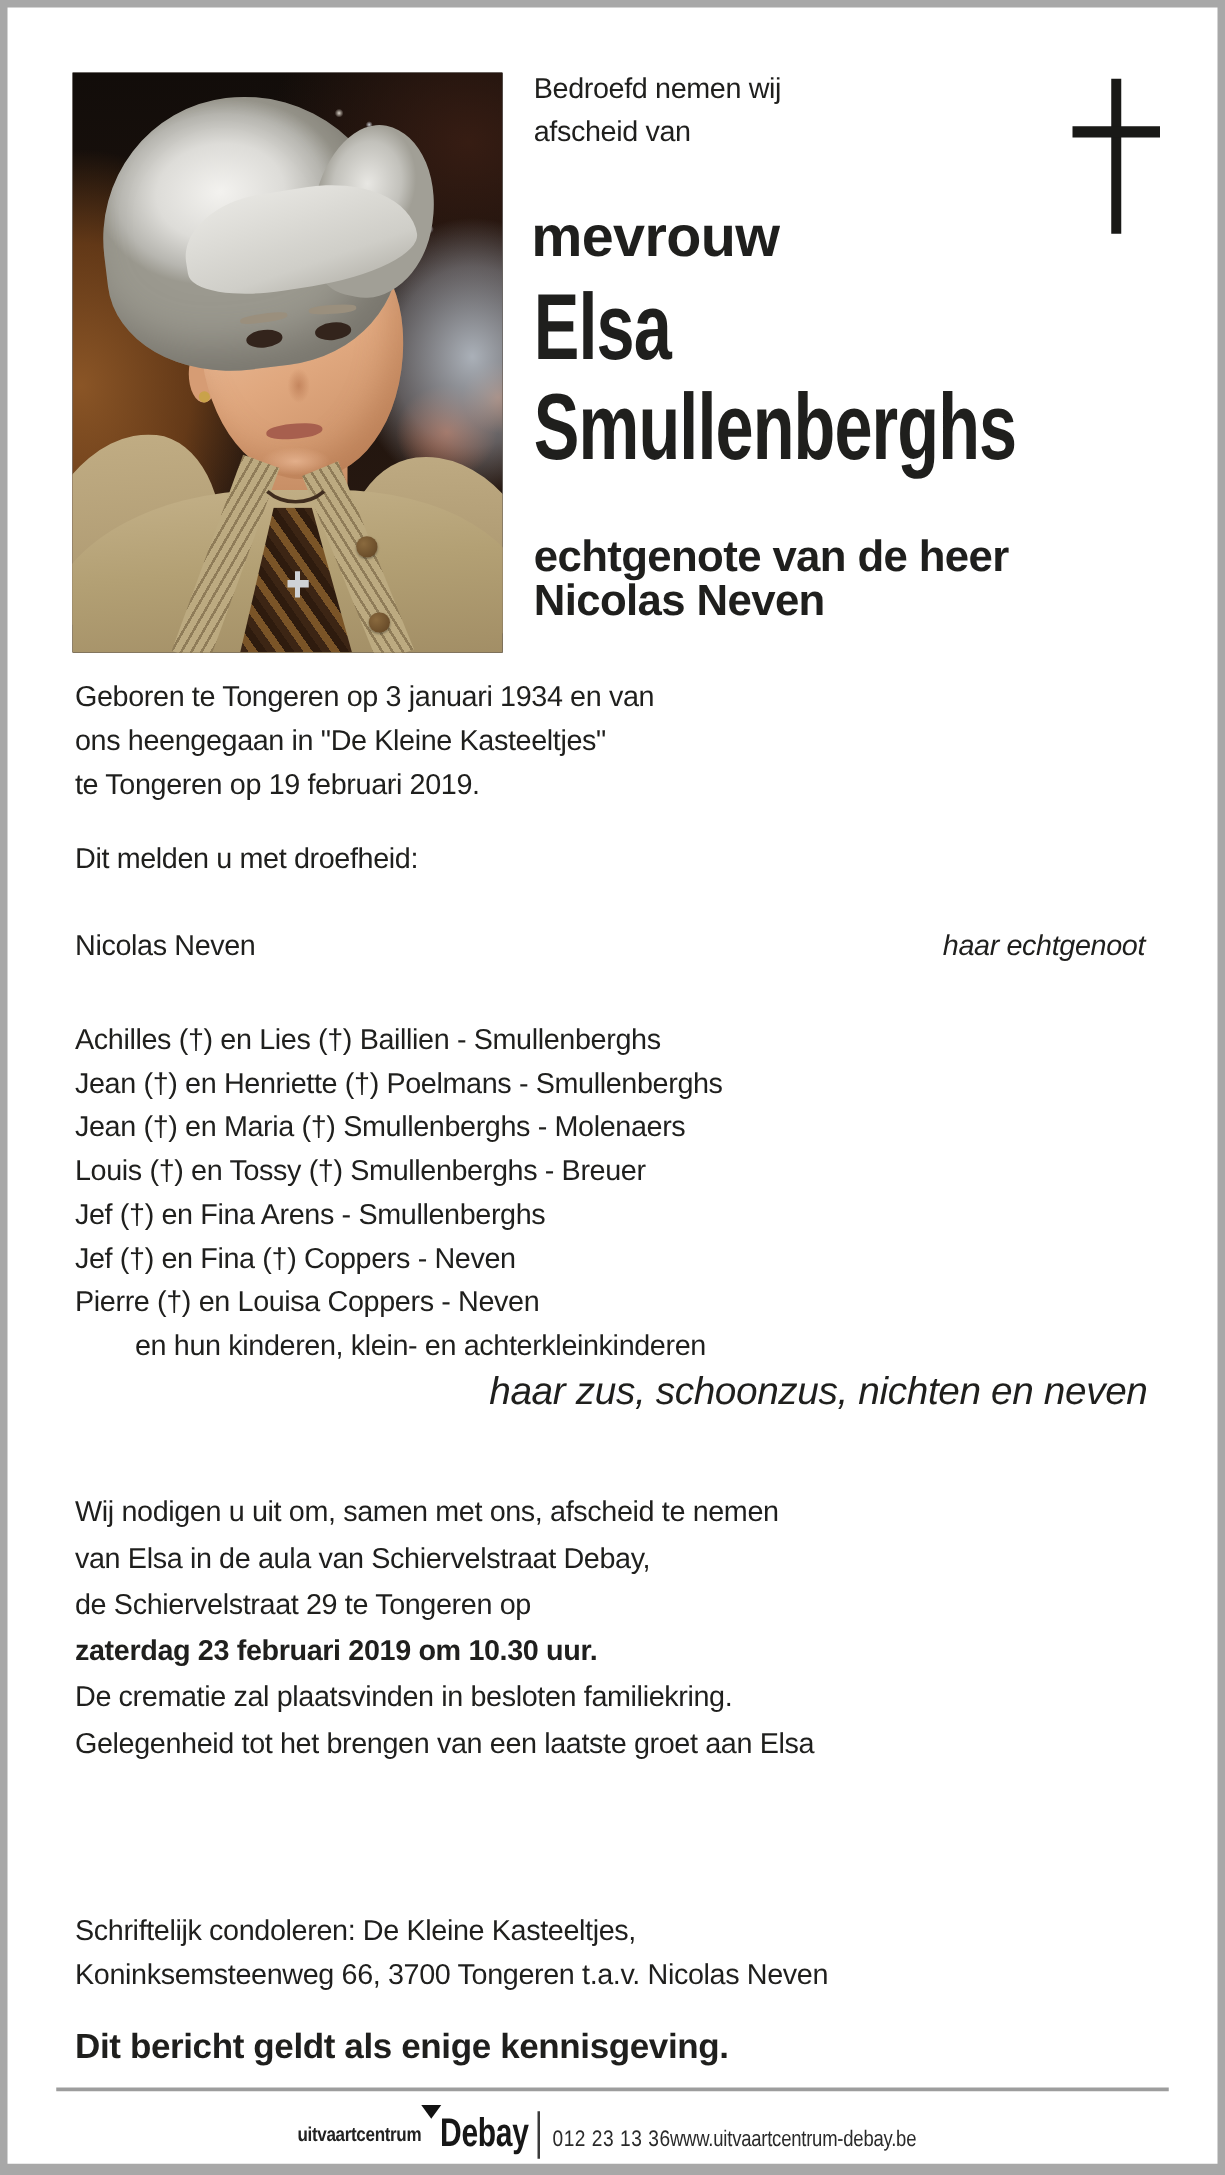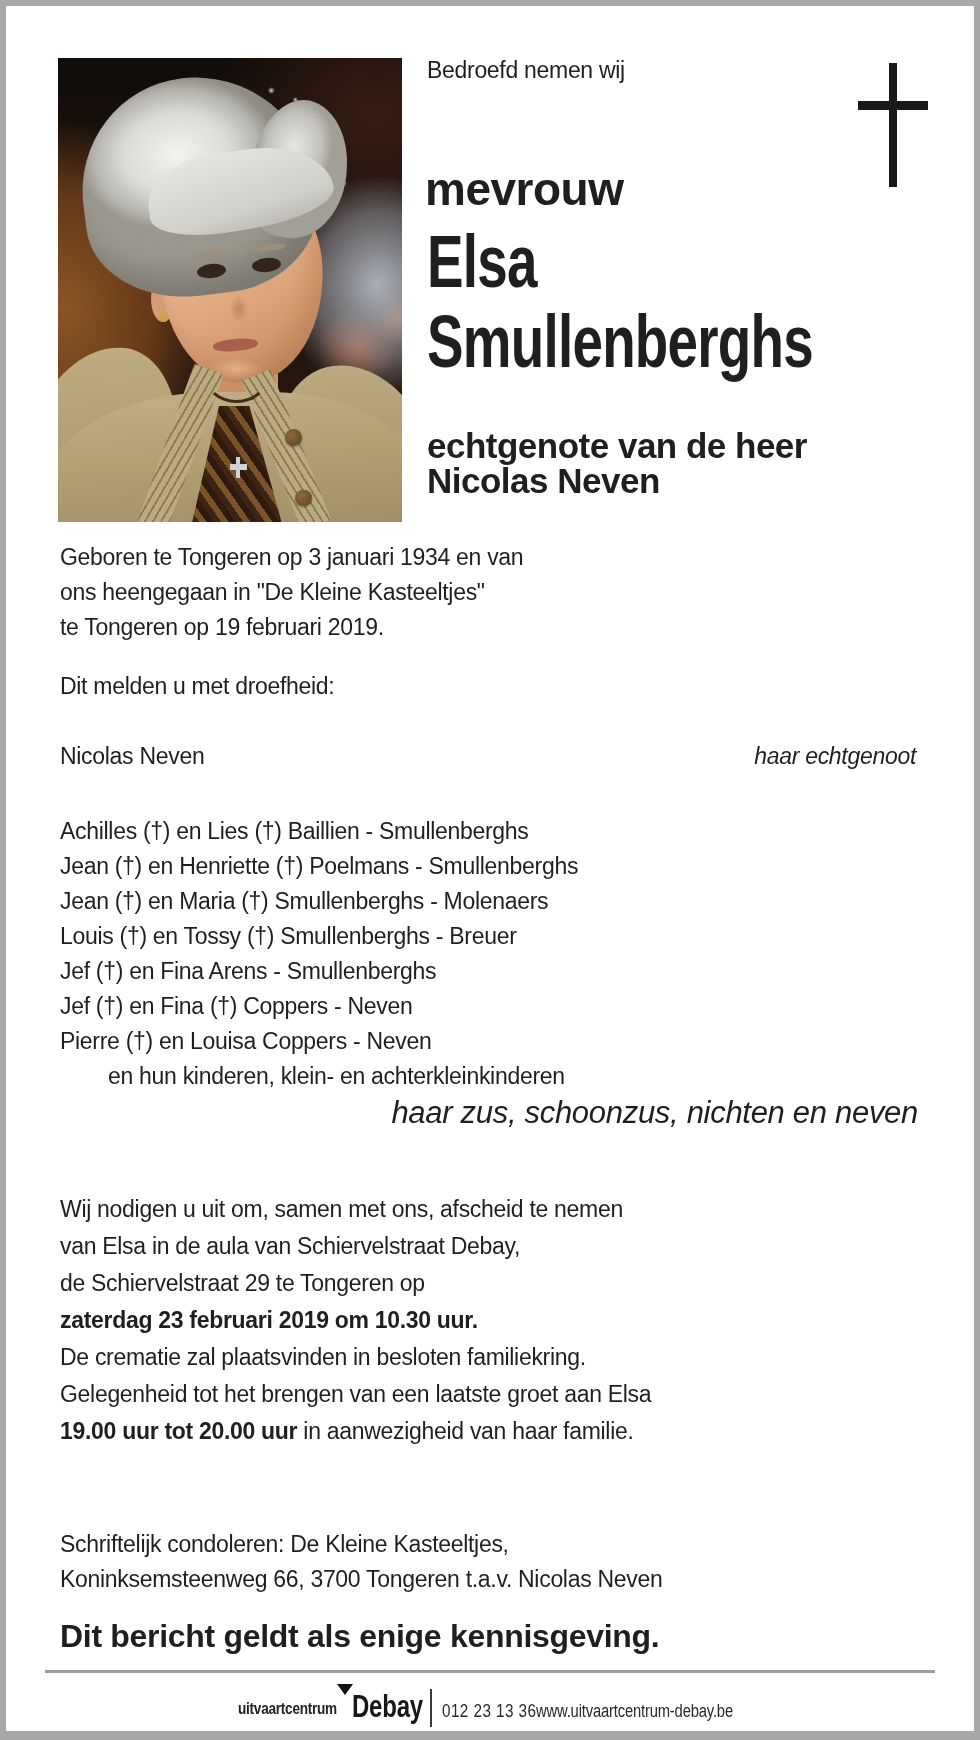--- a/index.html
+++ b/index.html
@@ -23,21 +23,21 @@
   .blk{position:absolute;left:60px;font-size:23px;line-height:35px;letter-spacing:-0.3px;white-space:nowrap}
   .geboren{top:540px}
   .melden{top:669px}
   .spouse-row{top:739px;width:856px;display:flex;justify-content:space-between}
   .italic{font-style:italic}
   .names{top:814px}
   .names .line.indent{padding-left:48px}
   .zus{position:absolute;right:62px;top:1095px;font-size:31px;font-style:italic;letter-spacing:-0.3px;white-space:nowrap}
   .invite{top:1191px;line-height:37px}
   .condole{top:1527px}
-  .closing{top:1619px;font-weight:700;font-size:32px}
+  .closing{top:1619px;font-weight:700;font-size:28px}
   
   .divider{left:45px;top:1670px;width:890px;height:3px;background:#9d9d9d}
   .f-small{left:238px;top:1700px;font-size:16px;font-weight:700;transform:scaleX(.85);transform-origin:left top;white-space:nowrap;color:#222}
   .f-tri{left:337px;top:1684px;width:0;height:0;border-left:8px solid transparent;border-right:8px solid transparent;border-top:11px solid #121212}
   .f-brand{left:352px;top:1688px;font-size:32px;font-weight:700;transform:scaleX(.75);transform-origin:left top;white-space:nowrap;color:#171717}
   .f-rule{left:430px;top:1689px;width:2px;height:38px;background:#3a3a3a}
   .f-phone{left:442px;top:1701px;font-size:18px;letter-spacing:.5px;transform:scaleX(.85);transform-origin:left top;white-space:nowrap;color:#2a2a2a}
   .f-url{left:536px;top:1701px;font-size:18px;letter-spacing:-.2px;transform:scaleX(.82);transform-origin:left top;white-space:nowrap;color:#2a2a2a}
   
   .photo{left:58px;top:58px;width:344px;height:464px;background:#1b120c;overflow:hidden;box-shadow:inset 0 0 46px rgba(0,0,0,.38)}
@@ -133,20 +133,21 @@
   <div class="ph-btn b2"></div>
 </div>
 
 <div>
   <div class="abs cross-v"></div>
   <div class="abs cross-h"></div>
 </div>
 
 <div class="t intro">
   <div>Bedroefd nemen wij</div>
+  <div>afscheid van</div>
 </div>
 <div class="t mevrouw">mevrouw</div>
 <div class="t title">
   <div>Elsa</div>
   <div>Smullenberghs</div>
 </div>
 <div class="t subtitle">
   <div>echtgenote van de heer</div>
   <div>Nicolas Neven</div>
 </div>
@@ -177,21 +178,20 @@
 
 <div class="zus">haar zus, schoonzus, nichten en neven</div>
 
 <div class="blk invite">
     <div class="line"><span>Wij nodigen u uit om, samen met ons, afscheid te nemen</span></div>
     <div class="line"><span>van Elsa in de aula van Schiervelstraat Debay,</span></div>
     <div class="line"><span>de Schiervelstraat 29 te Tongeren op</span></div>
     <div class="line"><span class="b">zaterdag 23 februari 2019 om 10.30 uur.</span></div>
     <div class="line"><span>De crematie zal plaatsvinden in besloten familiekring.</span></div>
     <div class="line"><span>Gelegenheid tot het brengen van een laatste groet aan Elsa</span></div>
-    <div class="line"><span class="b">19.00 uur tot 20.00 uur</span><span> in aanwezigheid van haar familie.</span></div>
   </div>
 
 <div class="blk condole">
     <div class="line">Schriftelijk condoleren: De Kleine Kasteeltjes,</div>
     <div class="line">Koninksemsteenweg 66, 3700 Tongeren t.a.v. Nicolas Neven</div>
   </div>
 
 <div class="blk closing">Dit bericht geldt als enige kennisgeving.</div>
 
 <div class="abs divider"></div>

